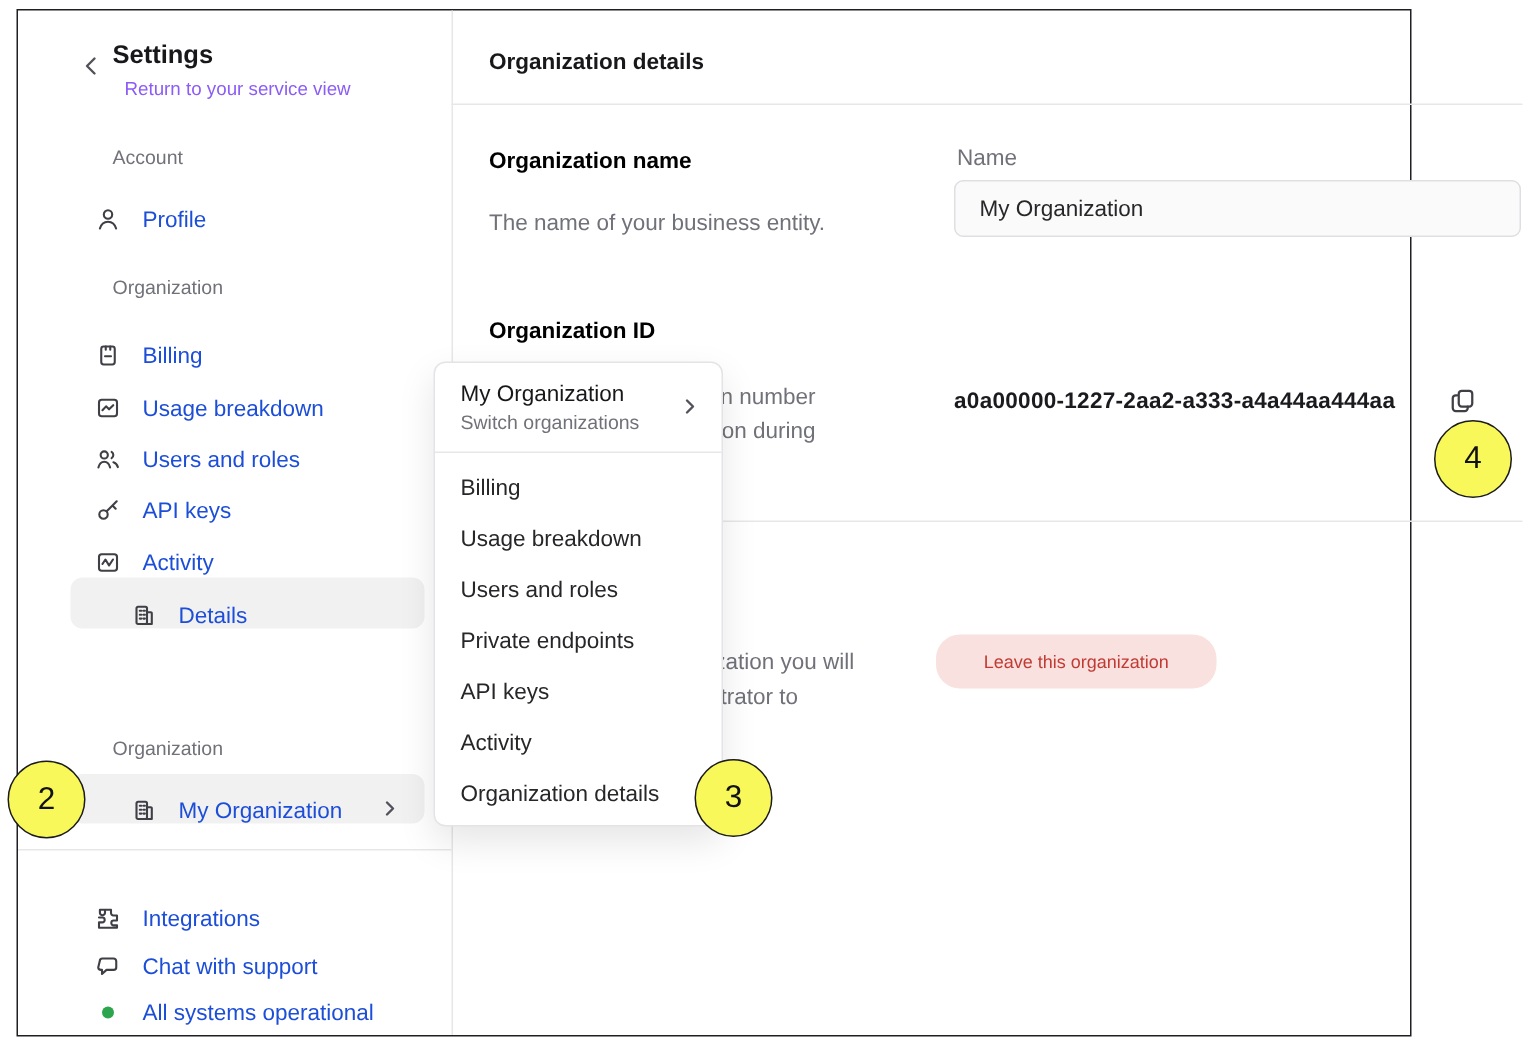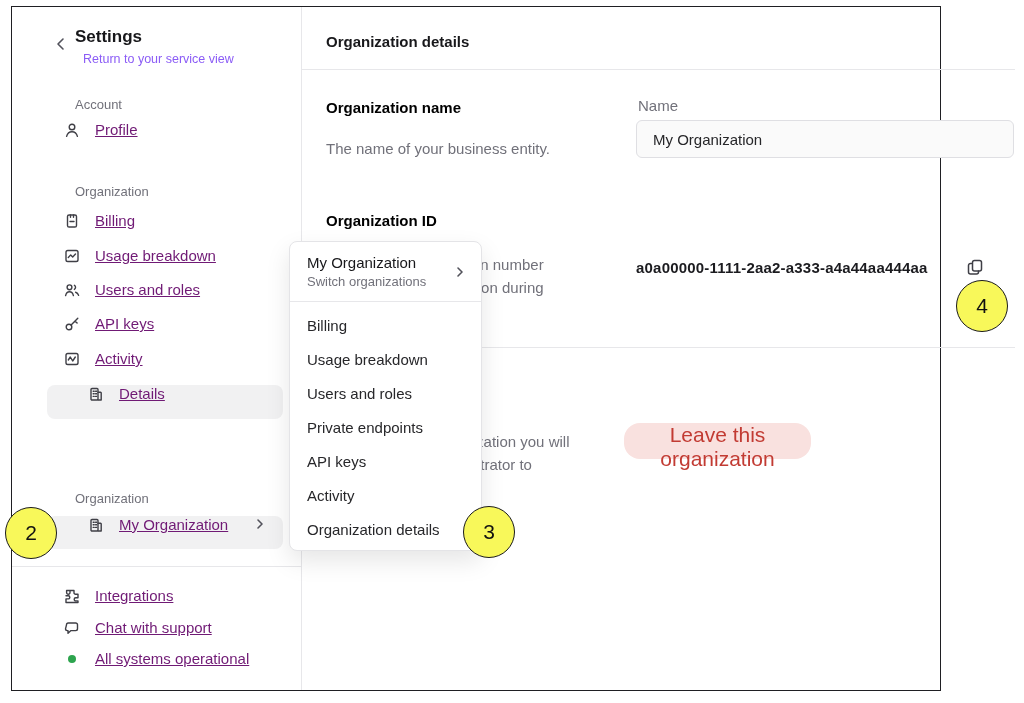--- a/index.html
+++ b/index.html
@@ -9,22 +9,22 @@
     background:#fff; border:1.5px solid #1f1f23; overflow:visible;
   }
   
   #side-divider { position:absolute; left:289px; top:0; width:1px; height:100%; background:#e7e7ea; }
   .side-back { position:absolute; left:42px; top:28px; width:14px; height:18px; color:#3f3f46; cursor:pointer; }
   .side-title { position:absolute; left:63px; top:20px; font-size:17px; font-weight:700; color:#18181b; }
   .side-sub   { position:absolute; left:71px; top:45px; font-size:12.5px; color:#8b5cf6; }
   .side-label { position:absolute; left:63px; font-size:13px; color:#71717a;text-align:right; }
   .side-row {
     position:absolute; left:35px; width:236px; height:34px;
-    display:flex; align-items:flex-start; gap:14px; padding-left:16px;
-    border-radius:8px; font-size:15px; color:#701a75; cursor:pointer;text-decoration:underline;
+    display:flex; align-items:flex-end; gap:14px; padding-left:16px;
+    border-radius:8px; font-size:15px; color:#1d4ed8; cursor:pointer;
   }
   .side-row.active { background:#f1f1f2;padding-left:40px; }
   .side-row .chev { position:absolute; right:18px; color:#52525b; }
   .icon18 { width:18px; height:18px; flex:0 0 18px; display:flex; align-items:center; justify-content:center; }
   .icon18 svg { stroke:#3f3f46; fill:none; stroke-width:1.4; stroke-linecap:round; stroke-linejoin:round; }
   #footer-divider { position:absolute; left:0; top:559px; width:289px; height:1px; background:#e7e7ea; }
   .status-dot { width:8px; height:8px; border-radius:50%; background:#2da44e; }
   
   .main-title { position:absolute; left:314px; top:26px; font-size:15px; font-weight:700; color:#18181b; }
   #hdr-divider { position:absolute; left:289px; top:62px; width:714px; height:1px; background:#e7e7ea; }
@@ -37,21 +37,21 @@
     background:#fafafa; border:1px solid #dfdfe3; border-radius:6px;
     font-size:15px; color:#27272a; padding-left:16px; outline:none;
     font-family:"Liberation Sans", sans-serif;
   }
   .org-id-value { position:absolute; left:624px; top:252px; font-size:15px; font-weight:700; color:#1b1b1f; letter-spacing:.2px; }
   .copy-btn { position:absolute; left:950px; top:247px; width:26px; height:26px; display:flex; align-items:center; justify-content:center; cursor:pointer; border-radius:5px; }
   .copy-btn svg { stroke:#3f3f46; fill:none; stroke-width:1.5; stroke-linecap:round; stroke-linejoin:round; }
   .danger-btn {
     position:absolute; left:612px; top:416px; width:187px; height:36px;
     background:#f9e1df; color:#c23b33; border:none; border-radius:16px;
-    font-size:21px; font-weight:500; cursor:pointer; font-family:"Liberation Sans", sans-serif;
+    font-size:12px; font-weight:500; cursor:pointer; font-family:"Liberation Sans", sans-serif;
   }
   
   #dropdown {
     position:absolute; left:277px; top:234px; width:193px; height:310px;
     background:#fff; border:1px solid #e4e4e7; border-radius:8px;
     box-shadow:0 10px 24px rgba(0,0,0,.10); z-index:5;
   }
   .dd-header { position:relative; height:60px; border-bottom:1px solid #e7e7ea; padding:12px 16px 0 17px; }
   .dd-title { font-size:15px; color:#18181b; }
   .dd-sub   { font-size:13px; color:#71717a; margin-top:3px; }
@@ -207,21 +207,21 @@
   <div id="hdr-divider"></div>
 
   <div class="sec-head" style="top:92px">Organization name</div>
   <div class="sec-desc" style="top:130px">The name of your business entity.</div>
   <div class="field-label">Name</div>
   <input class="name-input" type="text" value="My Organization" style="">
 
   <div class="sec-head" style="top:205px">Organization ID</div>
   <div class="sec-desc" style="top:246px">The unique identification number</div>
   <div class="sec-desc" style="top:269px">given to your organization during</div>
-  <div class="org-id-value">a0a00000-1111-2aa2-a333-a4a44aa444aa</div>
+  <div class="org-id-value">a0a00000-1227-2aa2-a333-a4a44aa444aa</div>
   <div class="copy-btn">
     <svg width="20" height="20" viewBox="0 0 20 20">
         <rect x="7.5" y="3.5" width="9" height="10.5" rx="2"></rect>
         <path d="M13.5 14v1a2 2 0 01-2 2H5.5a2 2 0 01-2-2V8.5a2 2 0 012-2h1"></path>
       </svg>
   </div>
 
   <div id="mid-divider"></div>
 
   <div class="sec-desc" style="top:423px">If you leave this organization you will</div>

